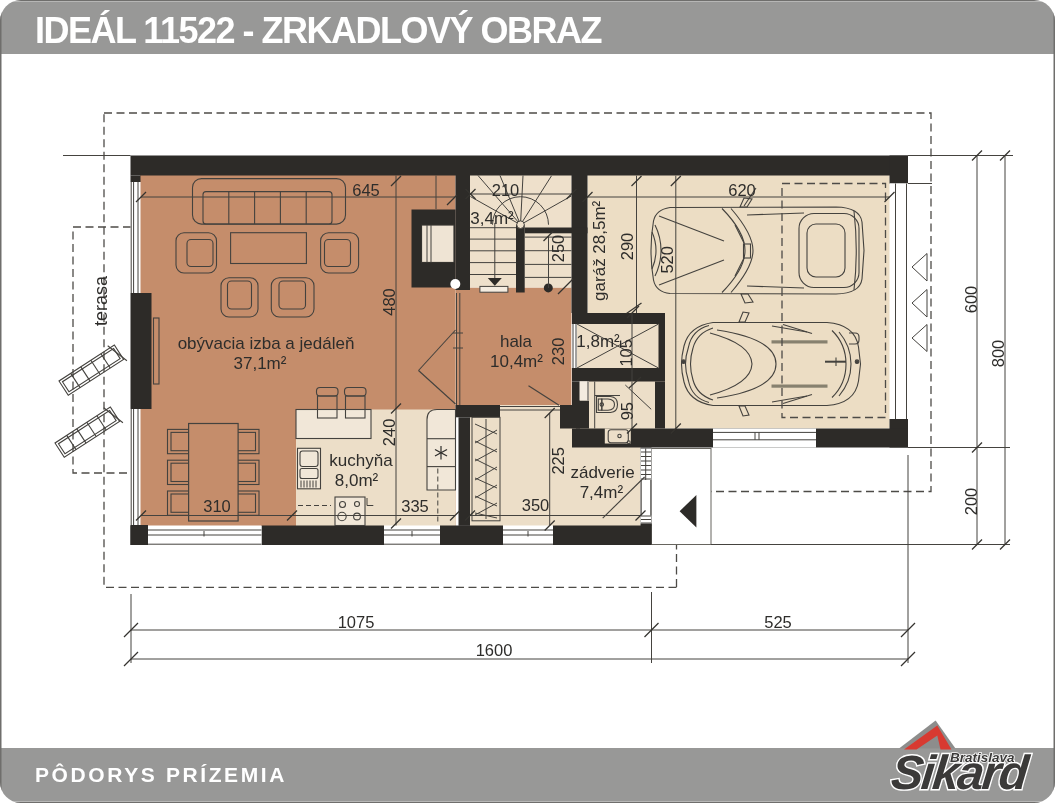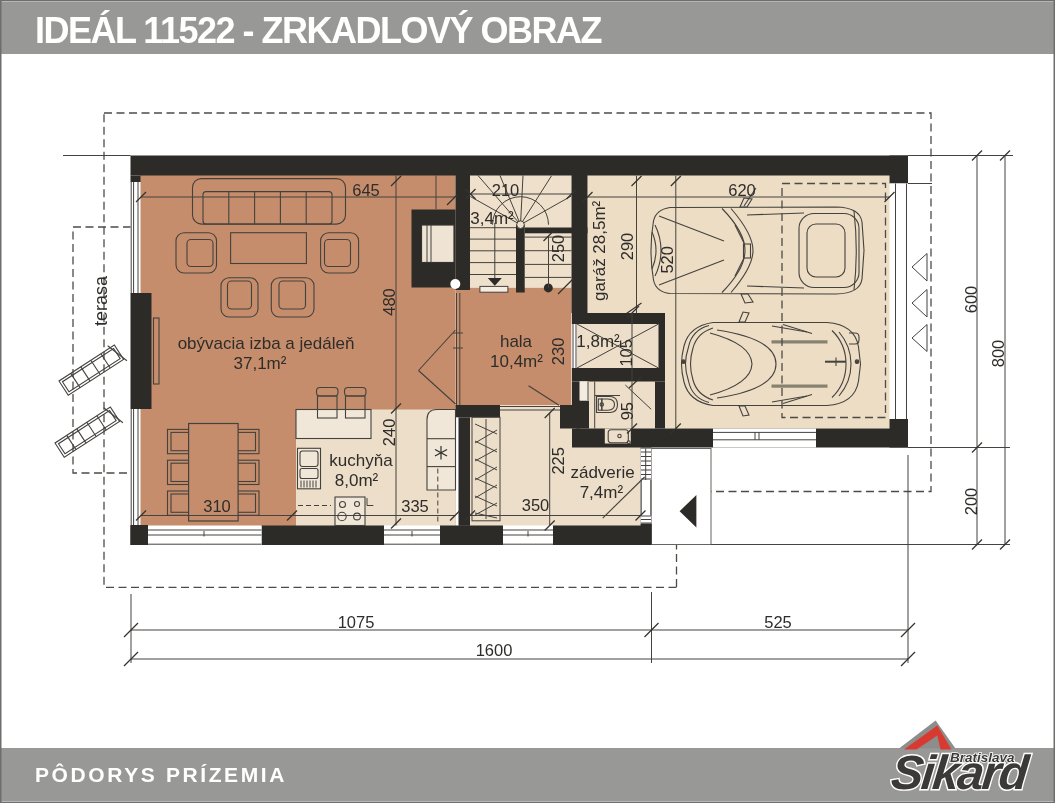--- a/index.html
+++ b/index.html
@@ -1,16 +1,16 @@
 <!DOCTYPE html>
 <html><head>
 <meta charset="utf-8">
 <style>
   html,body{margin:0;padding:0;background:#fff;}
-  .page{position:relative;width:1055px;height:803px;overflow:hidden;font-family:"Liberation Sans",sans-serif;}
+  .page{position:relative;width:1055px;height:803px;overflow:hidden;font-family:"Liberation Sans",sans-serif;border-radius:21px;}
   svg{position:absolute;left:0;top:0;}
   text{font-family:"Liberation Sans",sans-serif;}
   .dim{font-size:16.5px;fill:#2e2d2b;}
   .lbl{font-size:17px;fill:#2e2d2b;}
   .thin{stroke:#44423e;stroke-width:1;fill:none;}
   .fur{stroke:#44423e;stroke-width:1.1;fill:none;}
   .tk{stroke:#35332f;stroke-width:1.2;fill:none;}
   .dl{stroke:#45433f;stroke-width:1;fill:none;}
   .dash{stroke:#4d4b47;stroke-width:1.3;fill:none;stroke-dasharray:8 4.5;}
 </style>

